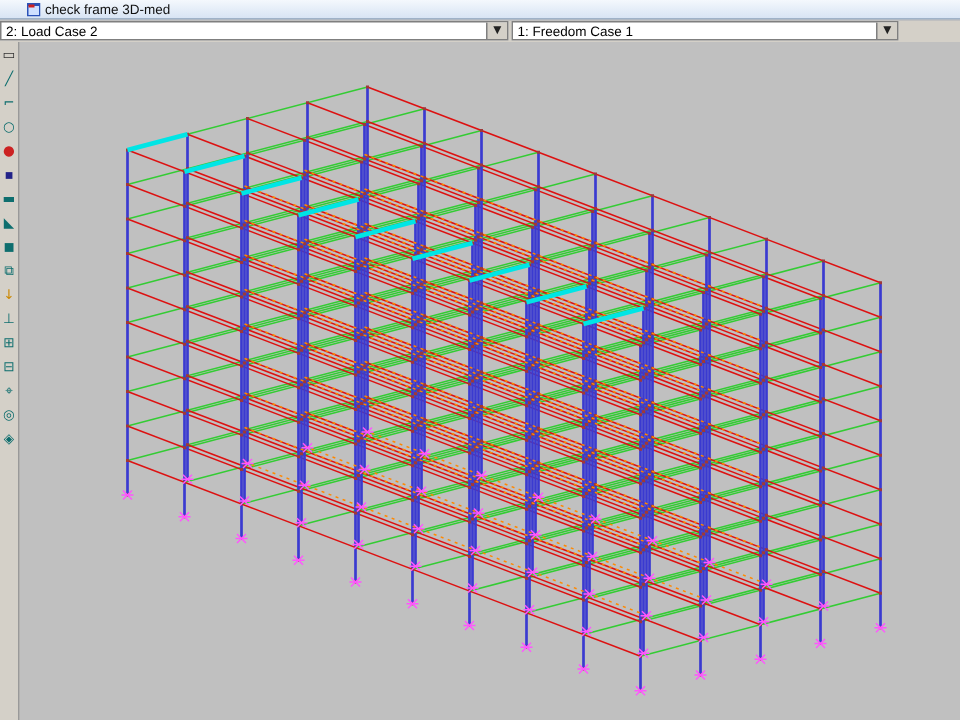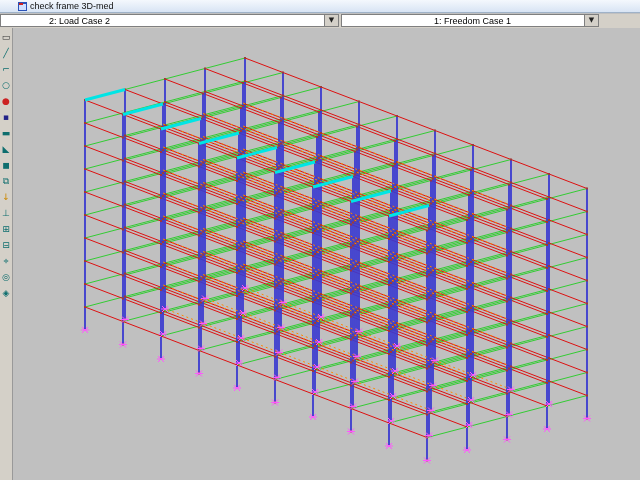--- a/index.html
+++ b/index.html
@@ -7,22 +7,22 @@
        font-family:"Liberation Sans",sans-serif;-webkit-font-smoothing:none;}
   .titlebar{position:absolute;left:0;top:0;width:640px;height:13px;
        background:linear-gradient(#f4f8fd,#d8e4f4);border-bottom:1px solid #9fb2c8;
        display:flex;align-items:center;gap:3px;padding-left:18px;box-sizing:border-box;
        font-size:9px;color:#111;}
   .appicon{width:9px;height:9px;display:inline-block;}
   .comborow{position:absolute;left:0;top:14px;width:640px;height:14px;background:#d4d0c8;}
   .combo{position:absolute;top:0;height:13px;background:#ffffff;border:1px solid #7f7f7f;
        box-sizing:border-box;font-size:9px;color:#000;display:flex;align-items:stretch;}
   .combo-load{left:0;width:339px;}
-  .combo-freedom{left:341px;width:258px;padding-left:44px;}
-  .combo-text{flex:1;padding:1px 0 0 3px;white-space:nowrap;overflow:hidden;margin-left:45px;}
+  .combo-freedom{left:341px;width:258px;}
+  .combo-text{flex:1;padding:1px 0 0 3px;white-space:nowrap;overflow:hidden;}
   .combo-btn{width:13px;background:#d4d0c8;border-left:1px solid #7f7f7f;
        font-size:7px;line-height:11px;text-align:center;color:#222;cursor:default;
        font-family:"DejaVu Sans",sans-serif;}
   .sidebar{position:absolute;left:0;top:28px;width:13px;height:452px;background:#d4d0c8;
        border-right:1px solid #999;display:flex;flex-direction:column;align-items:center;
        padding-top:3px;box-sizing:border-box;gap:4px;}
   .tool{width:11px;height:12px;font-size:9px;line-height:12px;text-align:center;
        font-family:"DejaVu Sans",sans-serif;cursor:default;}
   .canvas{position:absolute;left:14px;top:28px;width:626px;height:452px;background:#c0c0c0;}
 </style>

